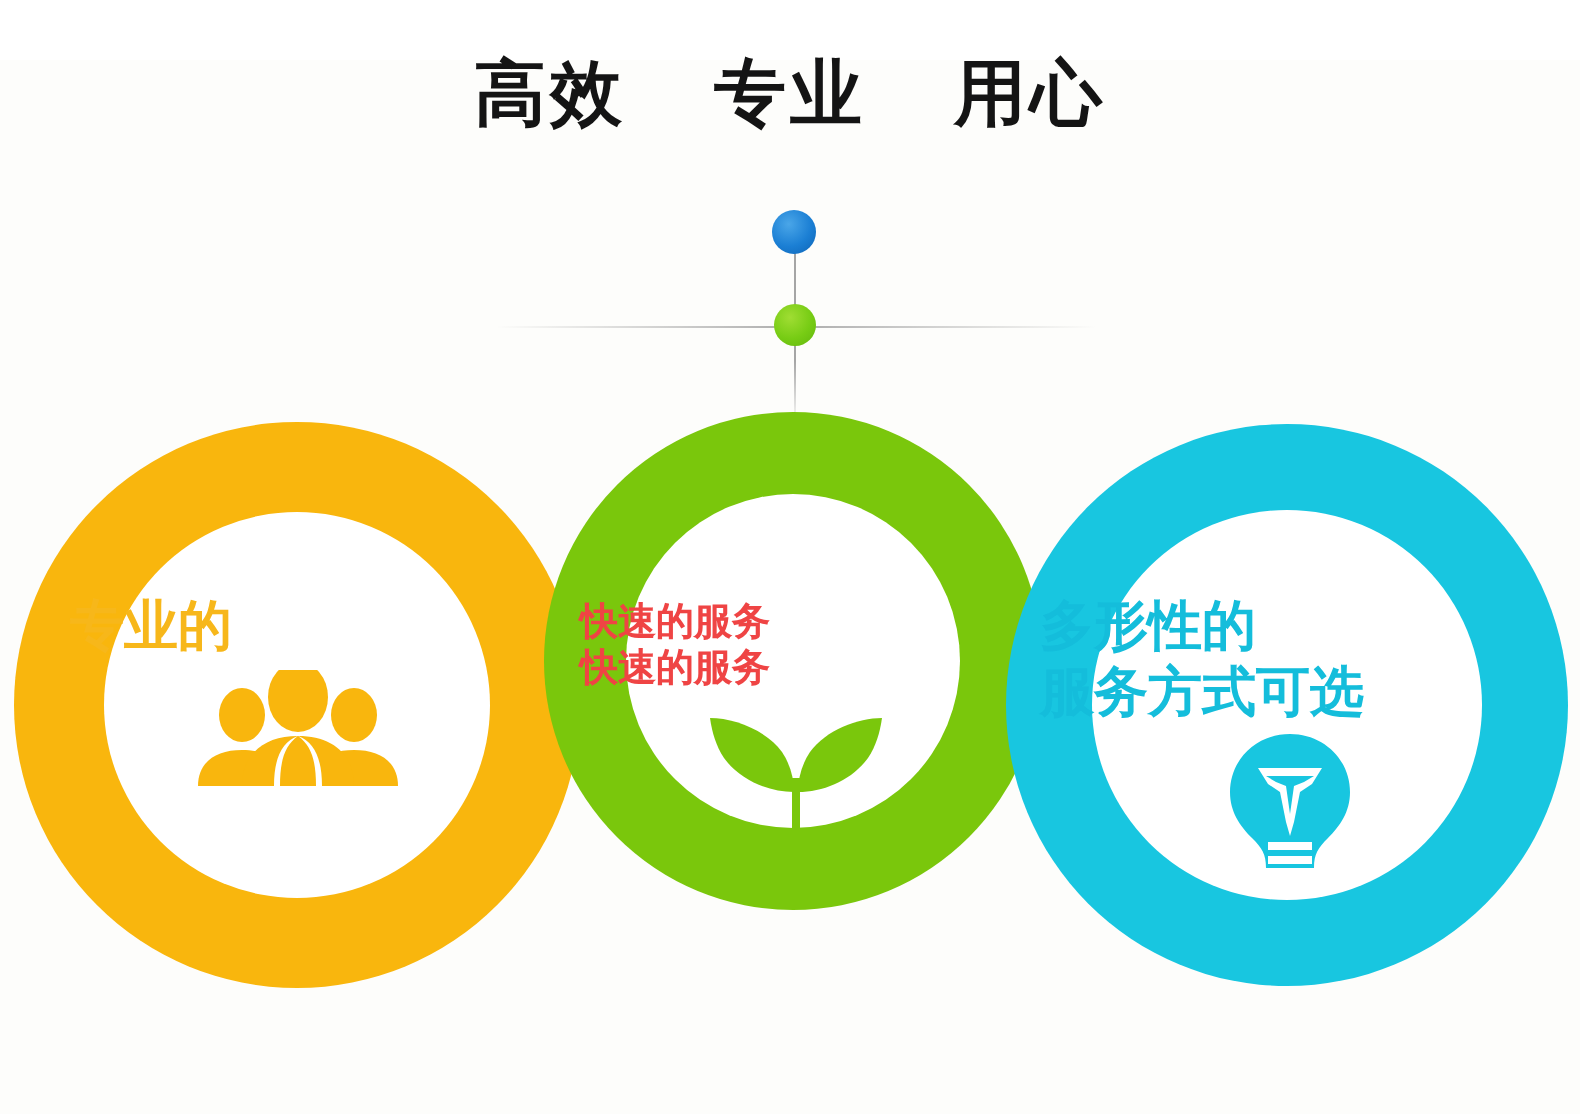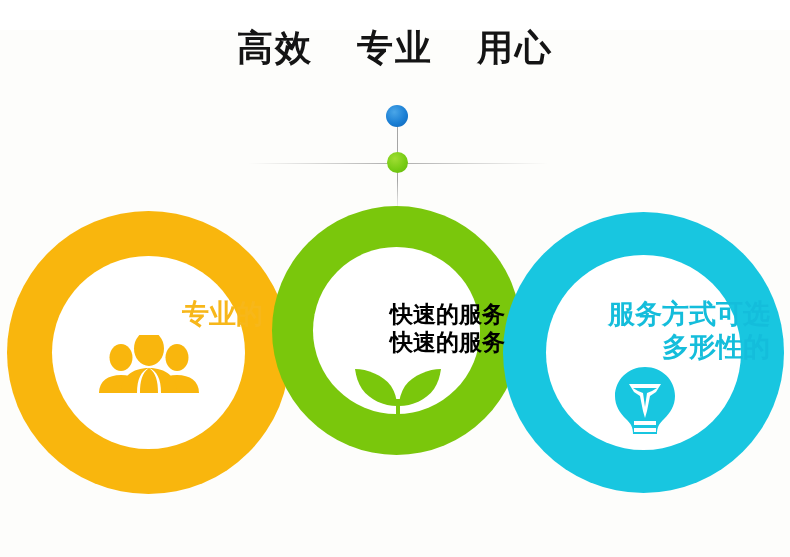--- a/index.html
+++ b/index.html
@@ -120,33 +120,33 @@
     border-radius: 50%;
     background: #ffffff;
   }
   #hole-orange { left: 52px;  top: 256px; width: 193px; height: 193px; }
   #hole-green  { left: 313px; top: 247px; width: 167px; height: 167px; }
   #hole-cyan   { left: 546px; top: 255px; width: 195px; height: 195px; }
 
   
   .card {
     position: absolute;
-    text-align: right;
+    text-align: left;
     pointer-events: none;
   }
   .card-text {
     font-family: "DejaVu Sans", "Liberation Sans", sans-serif;
     font-weight: bold;
     line-height: 1.22;
     white-space: nowrap;
   }
   #card-orange { left: 35px; top: 298px; width: 228px; }
   #card-orange .card-text { color: #f7b71a; font-size: 27px; }
   #card-green  { left: 290px; top: 300px; width: 215px; }
-  #card-green  .card-text { color: #000000; font-size: 23px; }
+  #card-green  .card-text { color: #ef4444; font-size: 19px; font-family: Liberation Serif, serif; }
   #card-cyan   { left: 520px; top: 298px; width: 250px; }
   #card-cyan   .card-text { color: #14bddb; font-size: 27px; }
 
   .icon-wrap {
     margin: 0 auto;
     display: block;
   }
   #icon-people { margin-top: 4px; }
   #icon-sprout { margin-top: 0px; }
   #icon-bulb   { margin-top: 2px; }
@@ -202,22 +202,22 @@
     <svg class="icon-wrap" id="icon-sprout" width="116" height="70" viewBox="0 0 116 70">
       <g fill="#7ac70c">
         <path d="M57 50 C44 50 30 44 22 33 C18 27 16 20 15 13 C27 13 43 19 51 30 C55 36 57 43 57 50 Z"></path>
         <path d="M59 50 C72 50 86 44 94 33 C98 27 100 20 101 13 C89 13 73 19 65 30 C61 36 59 43 59 50 Z"></path>
         <rect x="56" y="43" width="4" height="27"></rect>
       </g>
     </svg>
   </div>
 
   <div class="card" id="card-cyan">
+    <div class="card-text">多形性的</div>
     <div class="card-text">服务方式可选</div>
-    <div class="card-text">多形性的</div>
     <svg class="icon-wrap" id="icon-bulb" width="72" height="74" viewBox="0 0 72 74">
       <path fill="#18c6e0" d="M36 1 C19 1 6 14 6 30 C6 40 11 47 17 53 C22 58 24 61 24 68 L48 68 C48 61 50 58 55 53 C61 47 66 40 66 30 C66 14 53 1 36 1 Z"></path>
       <path fill="#ffffff" d="M20 18 L52 18 L47 26 L41 30 L38 45 L36 52 L34 45 L31 30 L25 26 Z M24 22 L29 25 L34 27 L36 41 L38 27 L43 25 L48 22 Z"></path>
       <rect x="25" y="55" width="22" height="4" fill="#ffffff"></rect>
       <rect x="25" y="62" width="22" height="4" fill="#ffffff"></rect>
     </svg>
   </div>
 
 </div>
 

